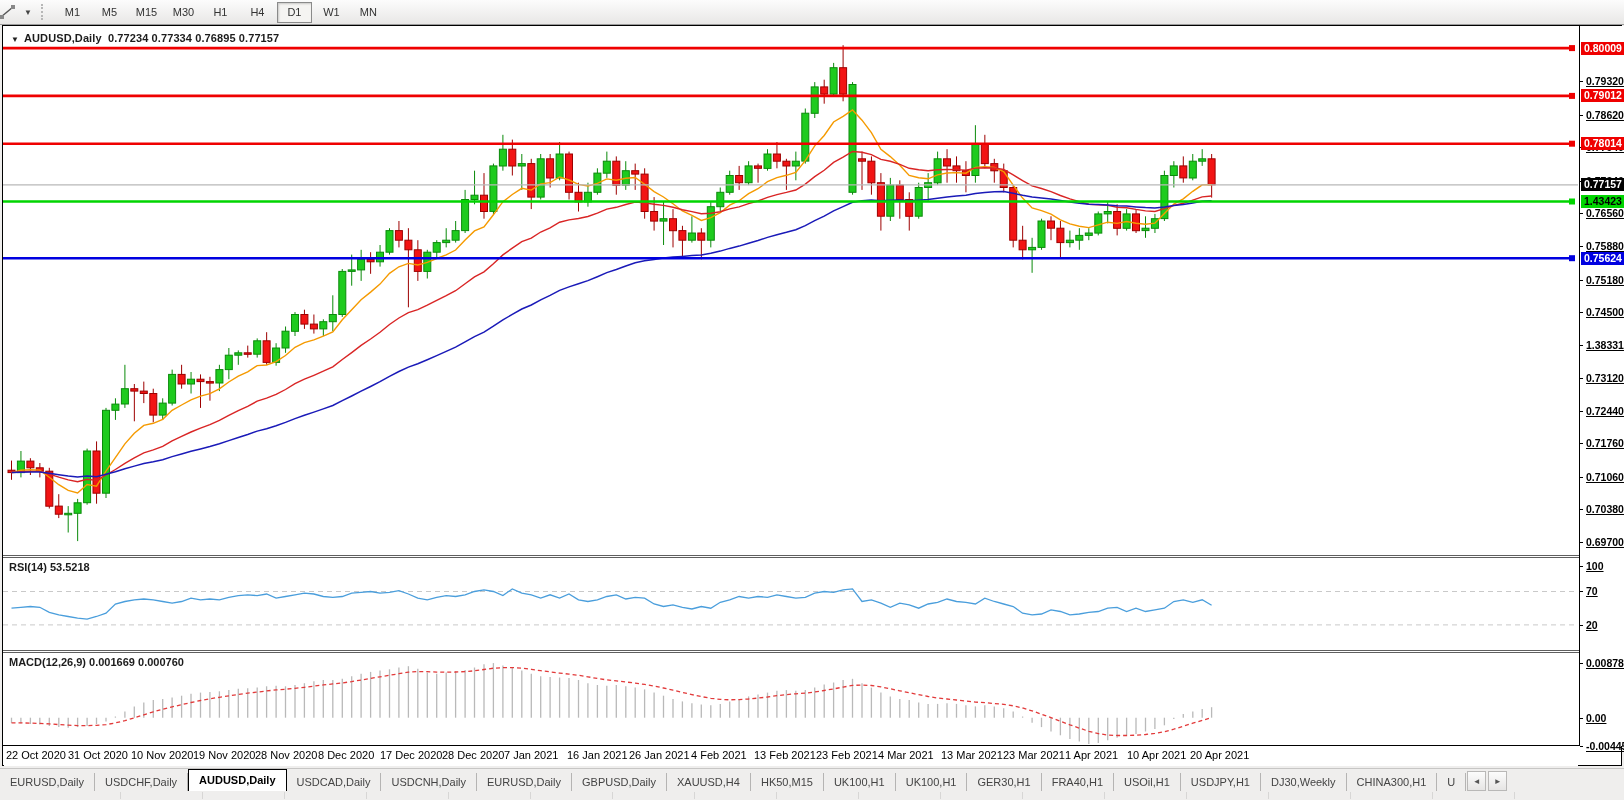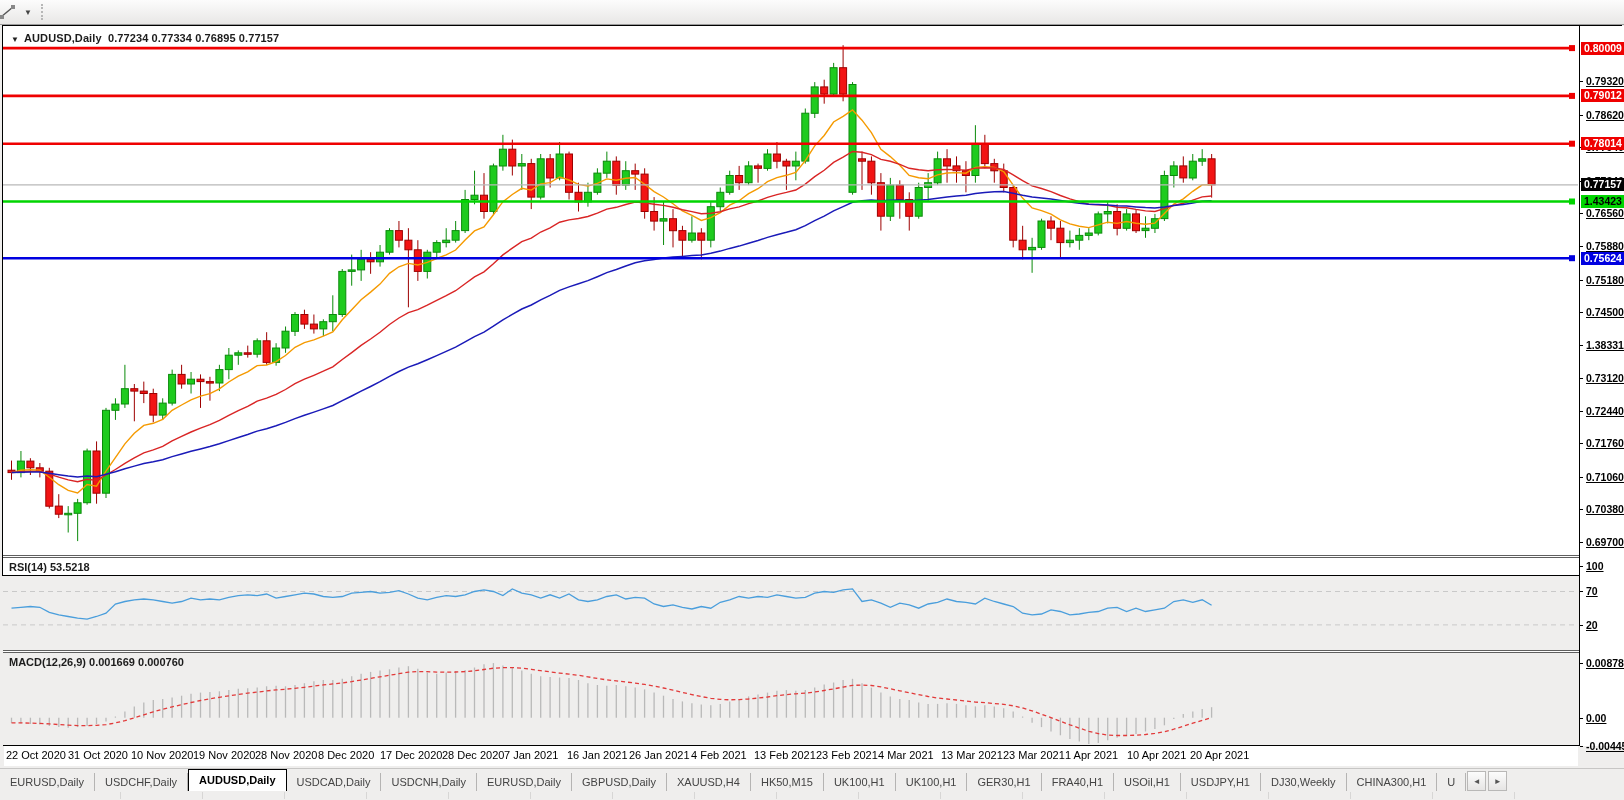--- a/index.html
+++ b/index.html
@@ -5,21 +5,21 @@
   html,body{margin:0;padding:0;background:#efeeed;font-family:"Liberation Sans",sans-serif;}
   #app{position:relative;width:1624px;height:800px;overflow:hidden;background:#efeeed;}
   
   #toolbar{position:absolute;left:0;top:0;width:1624px;height:24px;background:linear-gradient(#fcfcfc,#e8e7e6);border-bottom:1px solid #9b9b9b;display:flex;align-items:center;}
   .tool-icon{width:20px;height:18px;margin-left:4px;display:flex;align-items:center;justify-content:center;}
   .dd-arrow{font-size:8px;color:#444;margin:0 3px 0 0;}
   .grip{width:5px;height:16px;margin:0 6px;border-left:2px dotted #b7b7b7;}
   .tf-btn{min-width:27px;height:19px;margin:0 1px;display:flex;align-items:center;justify-content:center;font-size:11px;color:#333;border:1px solid transparent;padding:0 3px;}
   .tf-btn.active{background:#f5f4f2;border:1px solid #8a8a8a;box-shadow:inset 1px 1px 2px rgba(0,0,0,0.18);}
   
-  #chartwin{position:absolute;left:2px;top:25px;width:1620px;height:551px;background:#ffffff;border:1px solid #000;box-sizing:border-box;}
+  #chartwin{position:absolute;left:2px;top:25px;width:1620px;height:741px;background:#ffffff;border:1px solid #000;box-sizing:border-box;}
   .pane-sep{position:absolute;left:0;width:1620px;height:3px;background:#fff;border-top:1px solid #5f5f5f;border-bottom:1px solid #5f5f5f;box-sizing:border-box;}
   #macd-bottom{position:absolute;left:0;top:719px;width:1620px;height:1px;background:#000;}
   svg{position:absolute;left:0;}
   #title{position:absolute;left:8px;top:6px;font-size:11px;font-weight:700;color:#1c1c1c;letter-spacing:0.1px;}
   #title .tri{font-size:8px;margin-right:5px;color:#222;}
   .ind-label{position:absolute;left:6px;font-size:11px;font-weight:700;color:#1c1c1c;}
   
   #axis{position:absolute;left:1576px;top:0;width:44px;height:720px;background:#fff;border-left:1px solid #000;}
   .ticklab{position:absolute;left:6px;font-size:10.5px;font-weight:700;color:#000;white-space:nowrap;text-decoration:underline;}
   .tickmark{position:absolute;left:0;width:3px;height:1px;background:#000;}
@@ -43,20 +43,31 @@
   <div id="toolbar">
     <span class="tool-icon">
       <svg width="16" height="14" viewBox="0 0 16 14">
         <line x1="1" y1="12" x2="13" y2="2" stroke="#555" stroke-width="1.4"></line>
         <rect x="0" y="10" width="4" height="4" fill="#888"></rect>
         <rect x="11" y="0" width="4" height="4" fill="#888"></rect>
       </svg>
     </span>
     <span class="dd-arrow">▼</span>
     <span class="grip"></span>
+    <div id="tf-buttons" style="display: flex;">
+        <div class="tf-btn">M1</div>
+        <div class="tf-btn">M5</div>
+        <div class="tf-btn">M15</div>
+        <div class="tf-btn">M30</div>
+        <div class="tf-btn">H1</div>
+        <div class="tf-btn">H4</div>
+        <div class="tf-btn active">D1</div>
+        <div class="tf-btn">W1</div>
+        <div class="tf-btn">MN</div>
+      </div>
   </div>
 
   <div id="chartwin">
     <div id="title">
       <span class="tri">▼</span><span>AUDUSD,Daily</span>&nbsp;&nbsp;<span>0.77234 0.77334 0.76895 0.77157</span>
     </div>
 
     <svg id="main-svg" width="1575" height="528" style="top:1px;">
         <line x1="8.5" y1="433.6" x2="8.5" y2="452.8" stroke="#9d0000" stroke-width="1"></line>
         <rect x="5.0" y="443.2" width="7" height="2.4" fill="#f21414" stroke="#9d0000" stroke-width="1"></rect>

